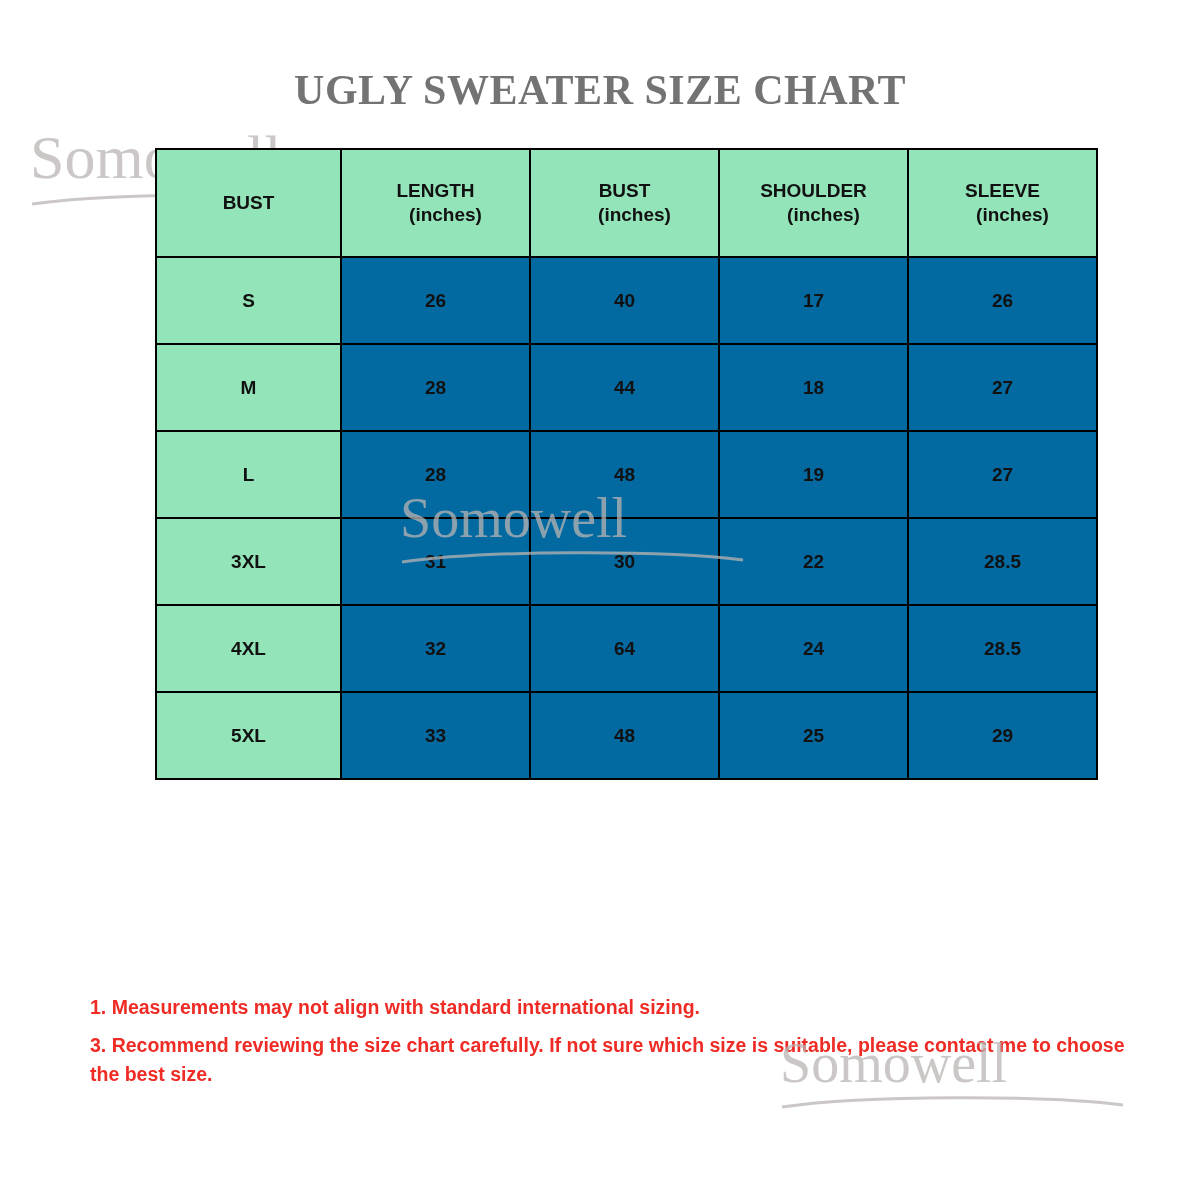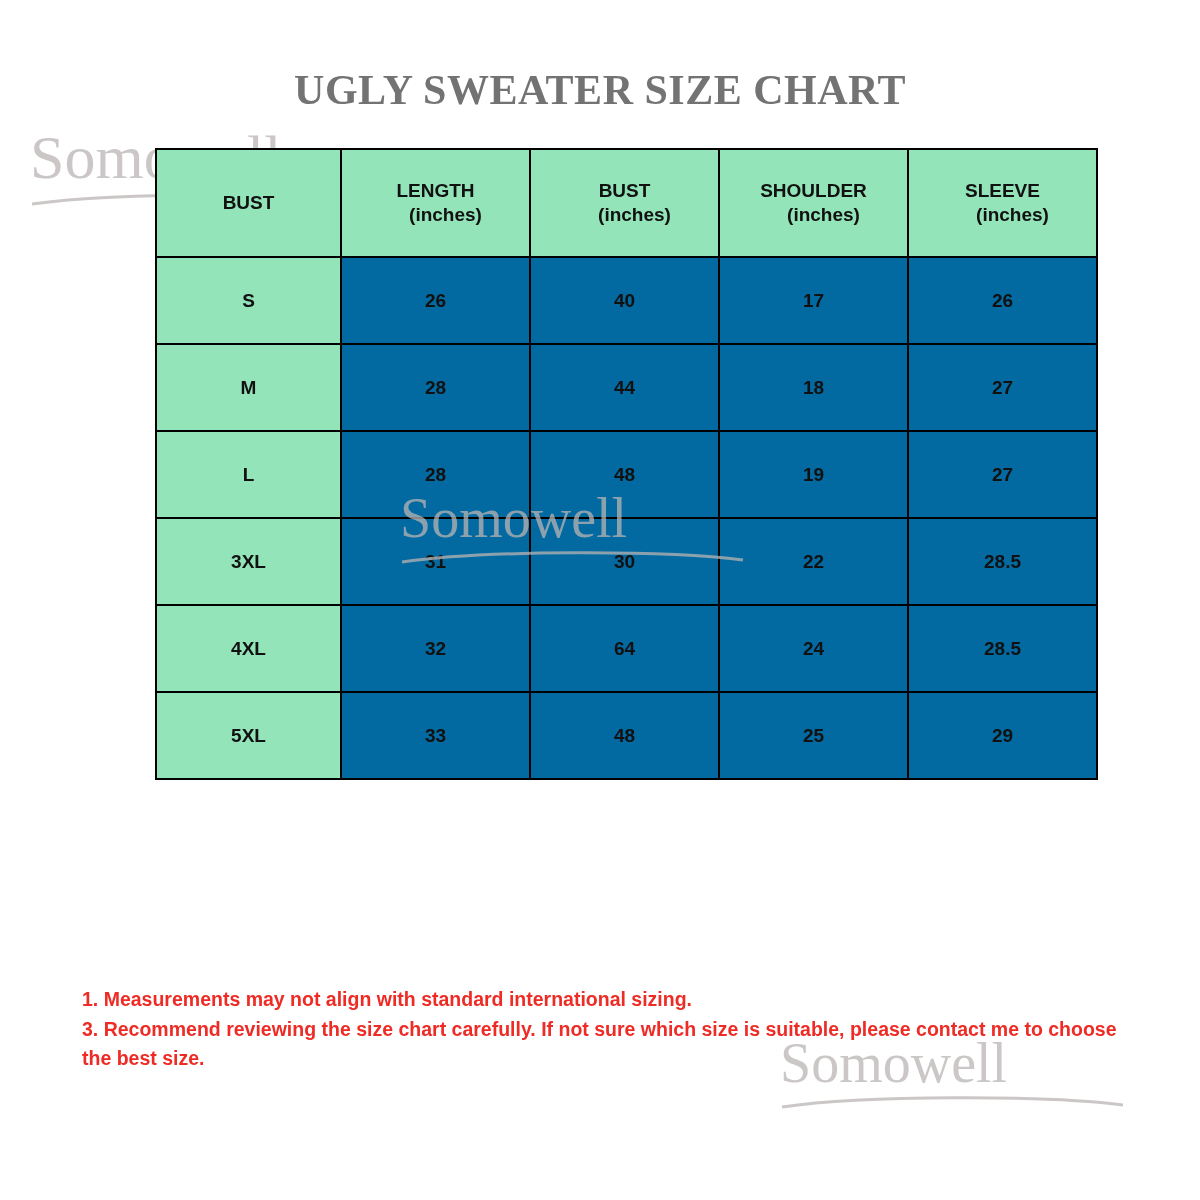--- a/index.html
+++ b/index.html
@@ -77,21 +77,21 @@
   .notes {
     position: absolute;
     top: 985px;
     left: 82px;
     width: 1060px;
     color: #EE2B24;
     font-size: 19.5px;
     font-weight: bold;
     line-height: 1.52;
   }
-  .notes div { margin: 0; }
+  .notes div { margin: 8px; }
 
   
   .wm {
     position: absolute;
     pointer-events: none;
     color: #b9b5b3;
     opacity: 0.75;
     font-family: "Liberation Serif", serif;
     font-weight: normal;
     white-space: nowrap;

